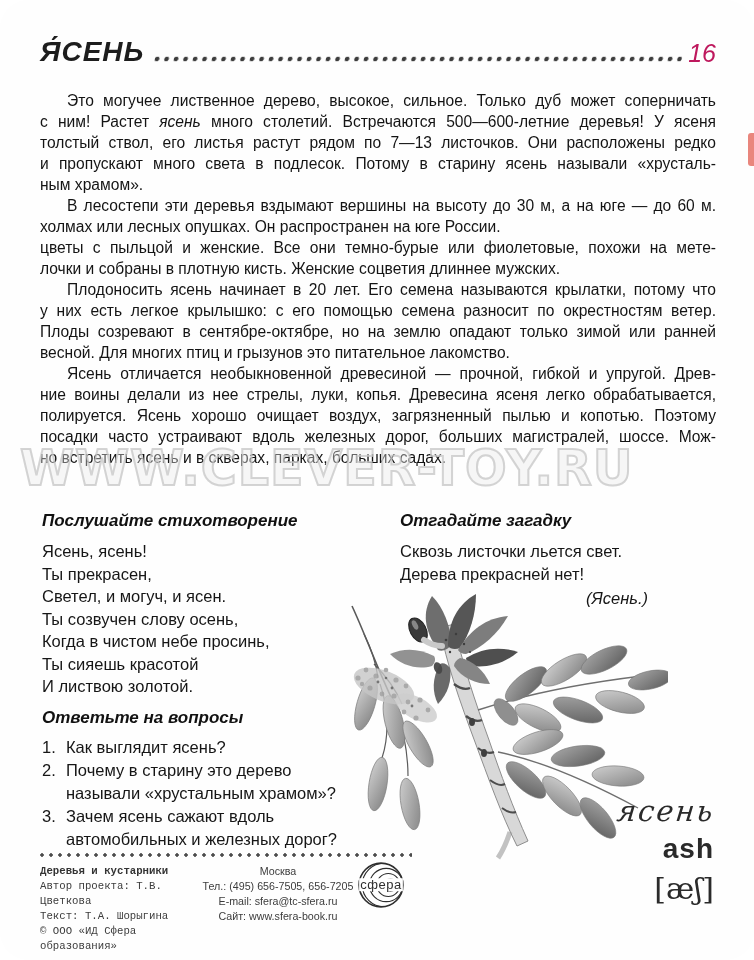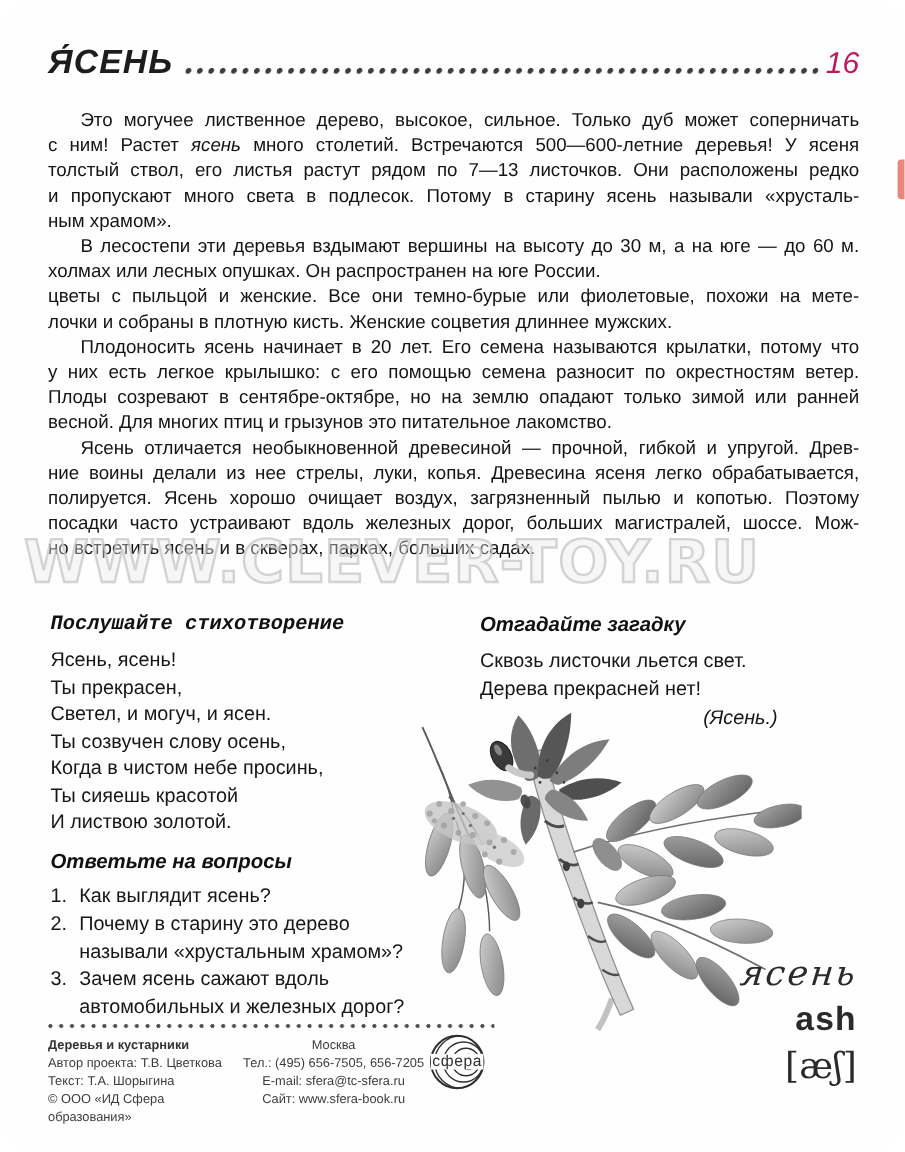--- a/index.html
+++ b/index.html
@@ -47,21 +47,21 @@
     color:rgba(235,235,235,0.38);
     -webkit-text-stroke:2px rgba(198,198,198,0.75);
     white-space:nowrap; pointer-events:none; z-index:5;
   }
 
   
   .sec-hdr { font-size:17px; font-weight:bold; font-style:italic; color:#111; }
 
   
   .poem { position:absolute; left:42px; top:511px; width:330px; z-index:2; }
-  .poem .sec-hdr { margin-bottom:9px;font-family:Liberation Mono, monospace; }
+  .poem .sec-hdr { margin-bottom:9px; }
   .poem-line { font-size:16.5px; line-height:22.5px; }
 
   
   .riddle { position:absolute; left:400px; top:511px; width:248px; z-index:2; }
   .riddle .sec-hdr { margin-bottom:9px; }
   .riddle-line { font-size:16.5px; line-height:23px; }
   .riddle-answer { font-size:16.5px; font-style:italic; text-align:right; margin-top:3px; }
 
   
   .questions { position:absolute; left:42px; top:708px; width:380px; z-index:2; }
@@ -83,21 +83,21 @@
   .footer {
     position:absolute; left:40px; top:852px; width:372px; z-index:2;
   }
   .footer-dots {
     height:6px; margin-bottom:6px;
     background-image:radial-gradient(circle at 2px 3px, #4c4c4c 1.5px, transparent 1.9px);
     background-size:9px 6px; background-repeat:repeat-x;
   }
   .footer-cols { display:flex; }
   .f-col { font-size:10.7px; line-height:15px; color:#3c3c3c; }
-  .f-col.c1 { width:160px; }
+  .f-col.c1 { width:160px;font-family:Liberation Mono, monospace; }
   .f-col.c2 { width:156px;text-align:center; }
   .f-bold { font-weight:bold; color:#333; }
   .logo { position:absolute; left:316px; top:8px; width:50px; height:50px; }
 
   
   .artifact { position:absolute; right:0; top:133px; width:6px; height:33px; border-radius:3px 0 0 3px; opacity:.8; z-index:6; }
 </style>
 </head>
 <body>
 

